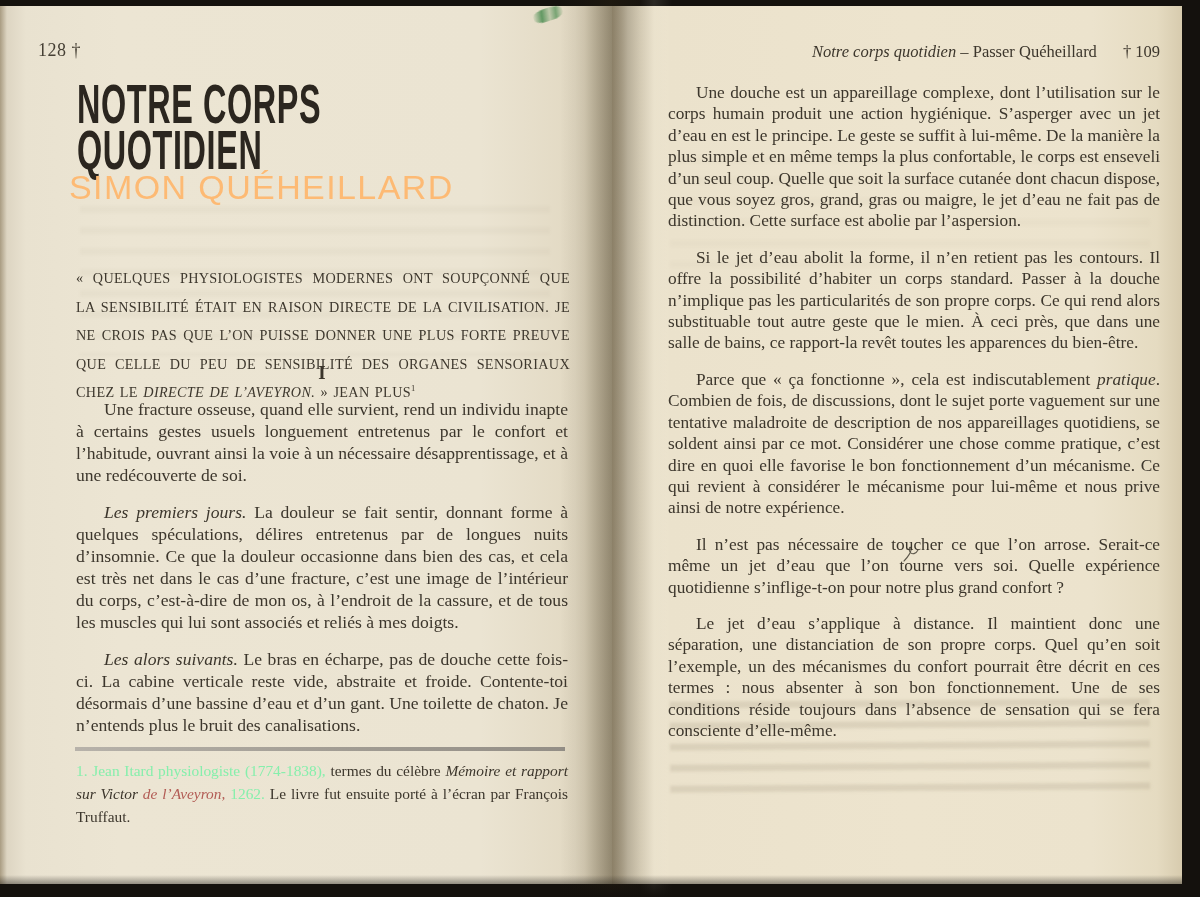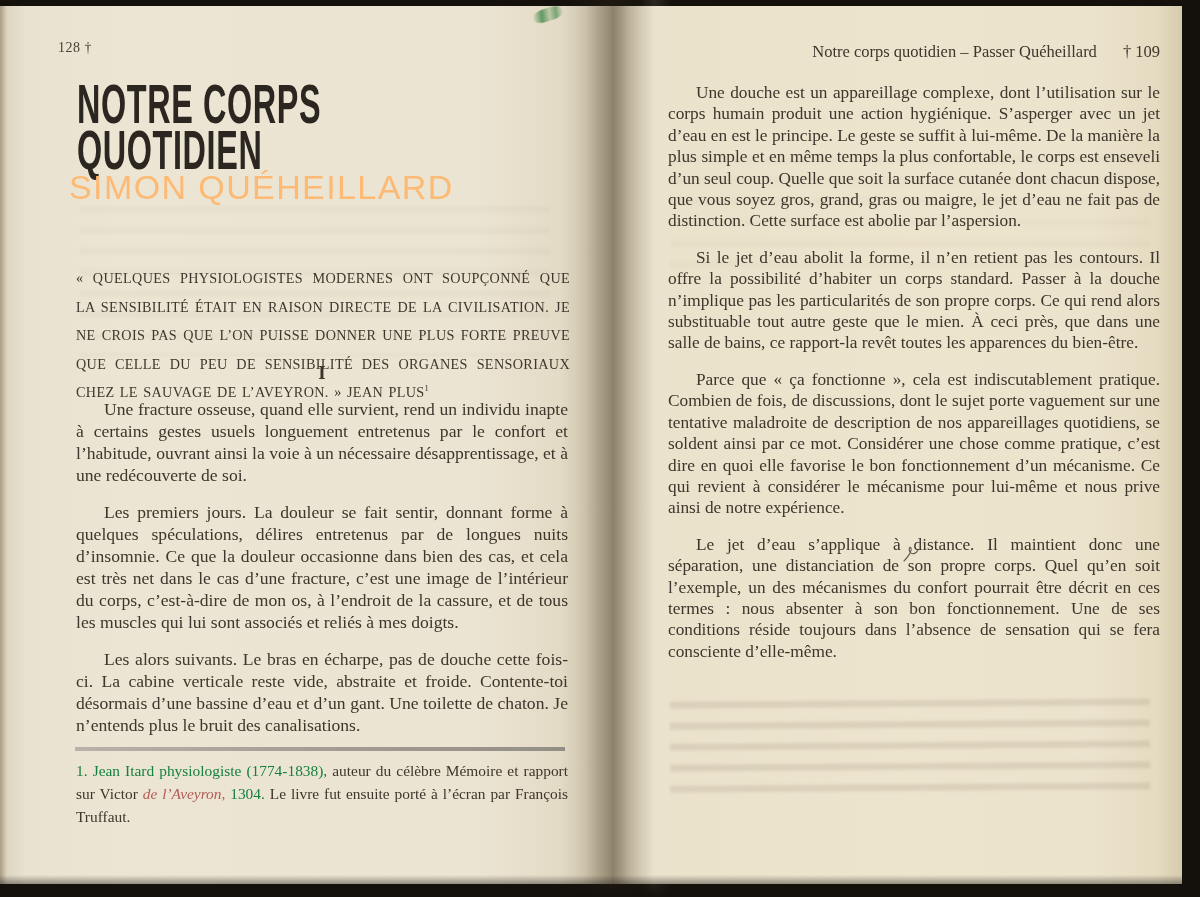--- a/index.html
+++ b/index.html
@@ -20,26 +20,26 @@
                rgba(47,37,20,.38) 46%,rgba(47,37,20,.30) 55%,rgba(60,48,28,.10) 72%,
                rgba(255,252,240,.10) 84%,rgba(60,48,28,0) 100%);}
   .page-edges{position:absolute;left:1182px;top:4px;width:18px;height:880px;z-index:3;
     background:
       repeating-linear-gradient(90deg,rgba(86,74,52,.30) 0 1px,rgba(0,0,0,0) 1px 4px),
       linear-gradient(180deg,#16130f 0,#16130f 108px,#baa single 0) no-repeat,
       linear-gradient(180deg,#171411 0,#1b1713 100px,#c2b596 135px,#d3c7aa 280px,
                #cdc0a2 520px,#c0b394 760px,#93876b 845px,#4a4232 880px);}
   .bottom-shadow{position:absolute;left:0;right:0;bottom:0;height:22px;z-index:5;
     background:linear-gradient(180deg,rgba(20,17,13,0) 0,rgba(20,17,13,.55) 55%,#14110d 100%);}
-  .folio{position:absolute;font-size:14px;color:#453f34;letter-spacing:.5px;margin-left:20px;}
+  .folio{position:absolute;font-size:18px;color:#453f34;letter-spacing:.5px;}
   .body-text{position:absolute;width:492px;font-size:17.6px;line-height:22px;
     text-align:justify;color:#3c362c;}
   .body-text p{margin:0 0 15px;text-indent:28px;}
-  .seg-i{}
-  .seg-red{color:#15803d;}
+  .seg-i{font-style:italic;}
+  .seg-red{color:#86efac;}
   .seg-redi{color:#b25b54;font-style:italic;margin-top:8px;}
   .seg-sup{vertical-align:super;font-size:.6em;line-height:0;}
 
   
   .chapter-title{position:absolute;left:77px;top:80px;z-index:2;
     font-family:"Liberation Sans",sans-serif;font-weight:900;font-size:54px;line-height:45px;
     color:#2b261f;letter-spacing:1px;transform:scaleX(.60) scaleY(1.04);transform-origin:left top;
     white-space:nowrap;}
   .chapter-author{position:absolute;left:69px;top:168px;z-index:2;
     font-family:"Liberation Sans",sans-serif;font-weight:400;font-size:34px;
@@ -85,42 +85,43 @@
 
   <div class="folio" style="left:38px;top:40px;">128 †</div>
 
   <div class="chapter-title">
     <span style="display:block;">NOTRE CORPS</span>
     <span style="display:block;">QUOTIDIEN</span>
   </div>
 
   <div class="chapter-author">SIMON QUÉHEILLARD</div>
 
-  <div class="epigraph"><span>« QUELQUES PHYSIOLOGISTES MODERNES ONT SOUPÇONNÉ QUE LA SENSIBILITÉ ÉTAIT EN RAISON DIRECTE DE LA CIVILISATION. JE NE CROIS PAS QUE L’ON PUISSE DONNER UNE PLUS FORTE PREUVE QUE CELLE DU PEU DE SENSIBILITÉ DES ORGANES SENSORIAUX CHEZ LE </span><span class="seg-i">SAUVAGE DE L’AVEYRON.</span><span> » JEAN PLUS</span><span class="seg-sup">1</span></div>
+  <div class="epigraph"><span>« QUELQUES PHYSIOLOGISTES MODERNES ONT SOUPÇONNÉ QUE LA SENSIBILITÉ ÉTAIT EN RAISON DIRECTE DE LA CIVILISATION. JE NE CROIS PAS QUE L’ON PUISSE DONNER UNE PLUS FORTE PREUVE QUE CELLE DU PEU DE SENSIBILITÉ DES ORGANES SENSORIAUX CHEZ LE </span><span class="seg-i">DIRECTE DE L’AVEYRON.</span><span> » JEAN PLUS</span><span class="seg-sup">1</span></div>
 
   <div class="section-numeral">I</div>
 
   <div class="body-text" style="left:76px;top:398px;z-index:2;">
     <p><span>Une fracture osseuse, quand elle survient, rend un individu inapte à certains gestes usuels longuement entretenus par le confort et l’habitude, ouvrant ainsi la voie à un nécessaire désapprentissage, et à une redécouverte de soi.</span></p>
     <p><span class="seg-i">Les premiers jours.</span><span> La douleur se fait sentir, donnant forme à quelques spéculations, délires entretenus par de longues nuits d’insomnie. Ce que la douleur occasionne dans bien des cas, et cela est très net dans le cas d’une fracture, c’est une image de l’intérieur du corps, c’est-à-dire de mon os, à l’endroit de la cassure, et de tous les muscles qui lui sont associés et reliés à mes doigts.</span></p>
     <p><span class="seg-i">Les alors suivants.</span><span> Le bras en écharpe, pas de douche cette fois-ci. La cabine verticale reste vide, abstraite et froide. Contente-toi désormais d’une bassine d’eau et d’un gant. Une toilette de chaton. Je n’entends plus le bruit des canalisations.</span></p>
   </div>
 
   <div class="footnote-rule"></div>
-  <div class="footnote"><span class="seg-red">1. Jean Itard physiologiste (1774-1838), </span><span>auteur du célèbre </span><span class="seg-i">Mémoire et rapport sur Victor </span><span class="seg-redi">de l’Aveyron,</span><span class="seg-red"> </span><span class="seg-red">1304.</span><span> Le livre fut ensuite porté à l’écran par François Truffaut.</span></div>
+  <div class="footnote"><span class="seg-red">1. Jean Itard physiologiste (1774-1838), </span><span>termes du célèbre </span><span class="seg-i">Mémoire et rapport sur Victor </span><span class="seg-redi">de l’Aveyron,</span><span class="seg-red"> </span><span class="seg-red">1262.</span><span> Le livre fut ensuite porté à l’écran par François Truffaut.</span></div>
 
   <div class="running-header">
     <span><span class="seg-i">Notre corps quotidien</span><span> – Passer Quéheillard</span></span>
     <span>† 109</span>
   </div>
 
   <div class="body-text" style="left:668px;top:82px;z-index:2;line-height:21.4px;font-size:17.3px;">
     <p><span>Une douche est un appareillage complexe, dont l’utilisation sur le corps humain produit une action hygiénique. S’asperger avec un jet d’eau en est le principe. Le geste se suffit à lui-même. De la manière la plus simple et en même temps la plus confortable, le corps est enseveli d’un seul coup. Quelle que soit la surface cutanée dont chacun dispose, que vous soyez gros, grand, gras ou maigre, le jet d’eau ne fait pas de distinction. Cette surface est abolie par l’aspersion.</span></p>
     <p><span>Si le jet d’eau abolit la forme, il n’en retient pas les contours. Il offre la possibilité d’habiter un corps standard. Passer à la douche n’implique pas les particularités de son propre corps. Ce qui rend alors substituable tout autre geste que le mien. À ceci près, que dans une salle de bains, ce rapport-la revêt toutes les apparences du bien-être.</span></p>
     <p><span>Parce que « ça fonctionne », cela est indiscutablement </span><span class="seg-i">pratique</span><span>. Combien de fois, de discussions, dont le sujet porte vaguement sur une tentative maladroite de description de nos appareillages quotidiens, se soldent ainsi par ce mot. Considérer une chose comme pratique, c’est dire en quoi elle favorise le bon fonctionnement d’un mécanisme. Ce qui revient à considérer le mécanisme pour lui-même et nous prive ainsi de notre expérience.</span></p>
+    <p><span>Il n’est pas nécessaire de toucher ce que l’on arrose. Serait-ce même un jet d’eau que l’on tourne vers soi. Quelle expérience quotidienne s’inflige-t-on pour notre plus grand confort ?</span></p>
     <p><span>Le jet d’eau s’applique à distance. Il maintient donc une séparation, une distanciation de son propre corps. Quel qu’en soit l’exemple, un des mécanismes du confort pourrait être décrit en ces termes : nous absenter à son bon fonctionnement. Une de ses conditions réside toujours dans l’absence de sensation qui se fera consciente d’elle-même.</span></p>
   </div>
 
   <div class="gutter"></div>
   <div class="page-edges"></div>
   <div class="green-mark"></div>
   <svg class="hand-mark" width="20" height="20" viewBox="0 0 20 20">
     <path d="M3,16 C7,12 11,6 10,3 C9,1 7,4 9,7 C11,10 15,9 17,5" fill="none" stroke="#3a342b" stroke-width="1.1" stroke-linecap="round" opacity=".8"></path>
   </svg>
   <div class="bottom-shadow"></div>

